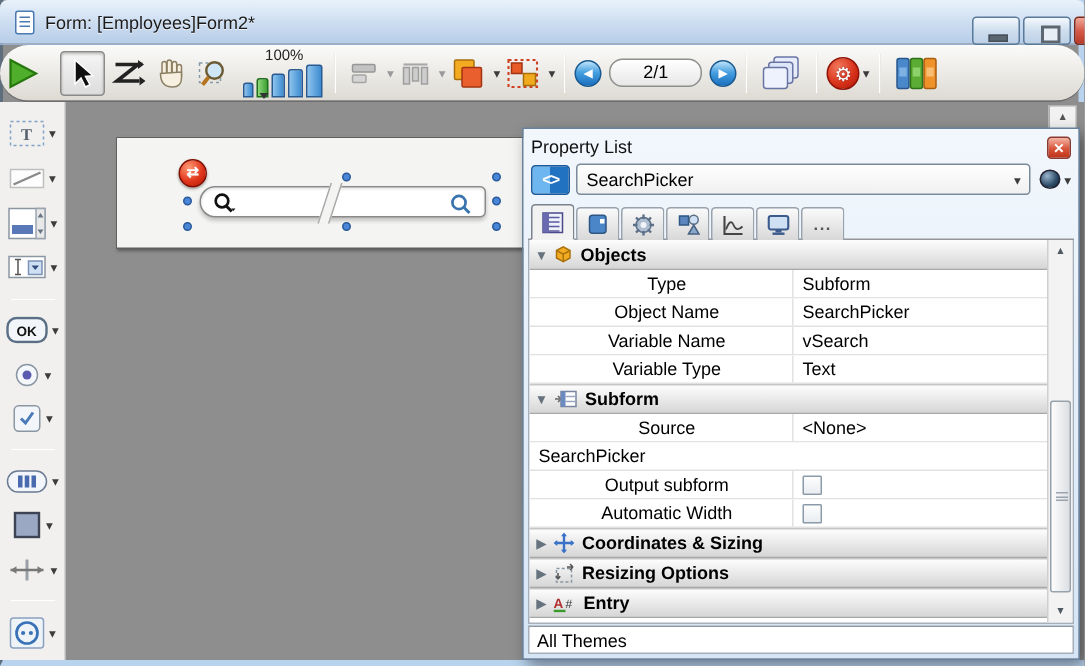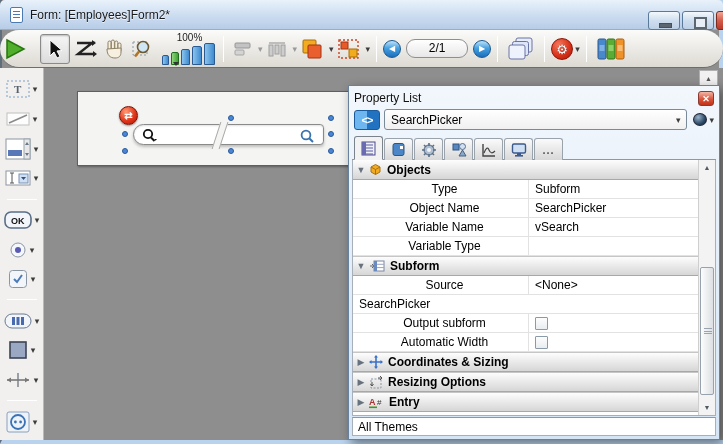--- a/index.html
+++ b/index.html
@@ -449,20 +449,21 @@
         <div class="prow">
           <div class="plabel">Object Name</div>
           <div class="pvalue">SearchPicker</div>
         </div>
         <div class="prow">
           <div class="plabel">Variable Name</div>
           <div class="pvalue">vSearch</div>
         </div>
         <div class="prow">
           <div class="plabel">Variable Type</div>
+          <div class="pvalue">Text</div>
         </div>
 
         <div class="psec">
           <span class="exp">▼</span>
           <svg class="sicon" width="16" height="12" viewBox="0 0 16 12">
               <path d="M1 6 l3 0 M3 4 l2 2 l-2 2" stroke="#666" fill="none"></path>
               <rect x="5" y="1" width="10" height="10" fill="#fff" stroke="#7a86a0"></rect>
               <rect x="5" y="1" width="3" height="10" fill="#6a8ac0"></rect>
               <path d="M8 4.3 h7 M8 7.6 h7" stroke="#9aa6c0"></path>
             </svg>

